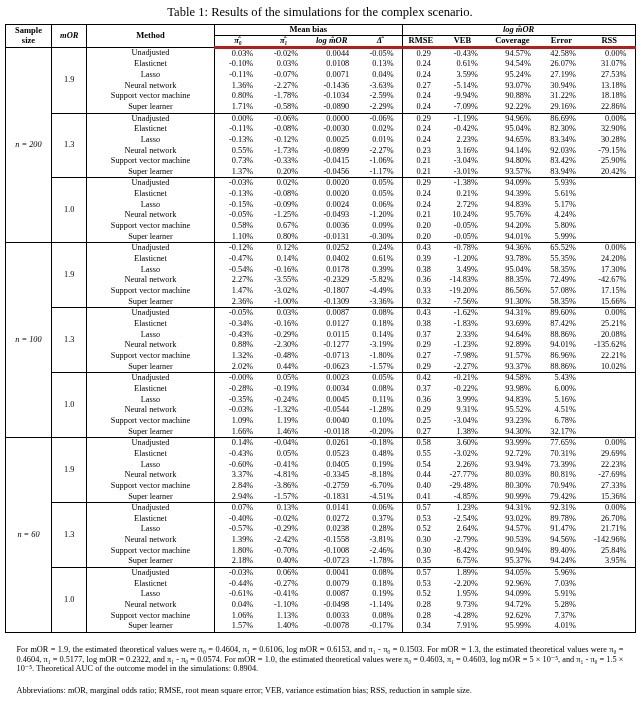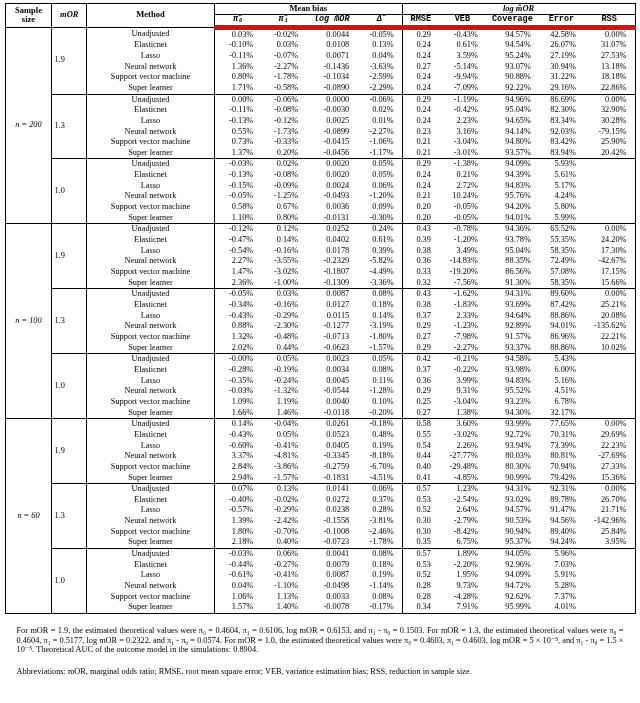--- a/index.html
+++ b/index.html
@@ -40,31 +40,31 @@
   th {
     font-weight: bold;
     font-size: 8.5px;
     text-align: center;
     white-space: normal;
     line-height: 9.8px;
   }
   td { white-space: nowrap; }
   .vr { border-right: 1px solid #000; }
   .group-h { border-bottom: 1px solid #000; }
-  thead tr.subhead th { border-bottom: 5px solid #b91c1c; font-family: Liberation Mono, monospace; }
+  thead tr.subhead th { border-bottom: 3px solid #b91c1c; }
   .italic, .math { font-style: italic; }
   td.sample-cell {
     border-right: 1px solid #000;
     text-align: center;
     font-style: italic;
     margin-top: 44px;
   }
   td.mor-cell {
     border-right: 1px solid #000;
-    text-align: left;
+    text-align: center;
   }
   td.method-cell {
     border-right: 1px solid #000;
     text-align: center;
   }
   td.num {
     text-align: right;
     padding-right: 8px;
   }
   tr.n-start td { border-top: 1px solid #000; }
@@ -75,20 +75,21 @@
     font-size: 8.3px;
     line-height: 9.7px;
     text-align: justify;
   }
   .footnotes p { margin: 12px; }
 </style>
 </head>
 <body>
 
 <div class="page">
+  <div class="title">Table 1: Results of the simulations for the complex scenario.</div>
 
   <table class="results">
     <colgroup>
       <col style="width:46px">
       <col style="width:34px">
       <col style="width:125px">
       <col style="width:46px">
       <col style="width:44px">
       <col style="width:50px">
       <col style="width:44px">

